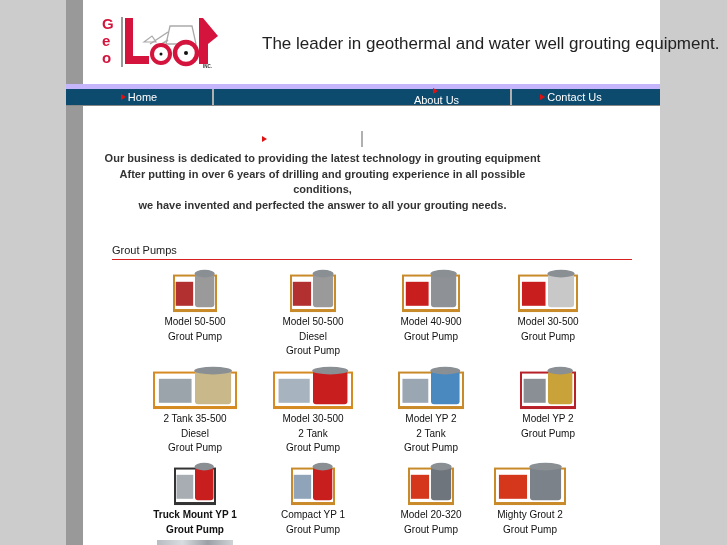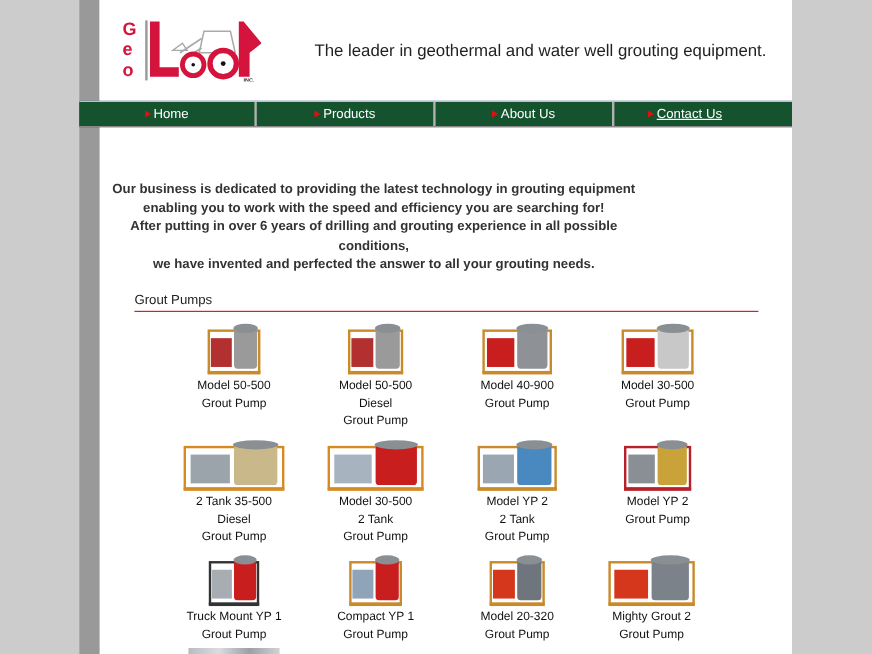--- a/index.html
+++ b/index.html
@@ -14,40 +14,40 @@
     background:#ffffff;
   }
   .left-strip {
     position:absolute; left:0; top:0; width:17px; height:545px;
     background:#999999;
   }
   .header { position:absolute; left:17px; top:0; width:577px; height:84px; background:#fff; }
   .logo { position:absolute; left:17px; top:14px; width:118px; height:54px; }
   .tagline {
     position:absolute; left:179px; top:34px;
-    font-size:14px; color:#222;
+    font-size:17px; color:#222;
     white-space:nowrap;
   }
   .nav {
     position:absolute; left:0; top:84px; width:594px; height:22px;
-    background:#14532d; display:flex;
-    border-top:1px solid #c4b5fd; border-bottom:1px solid #888; box-sizing:border-box;align-items:flex-end;
+    background:#0c4a6e; display:flex;
+    border-top:5px solid #c4b5fd; border-bottom:1px solid #888; box-sizing:border-box;
   }
   .nav-item {
     flex:0 0 auto; height:100%; display:flex; align-items:center; justify-content:center;
     color:#ffffff; font-size:11px; cursor:pointer;
     border-right:2px solid #b0b0b0; box-sizing:border-box;
   }
   .nav-item:last-child { border-right:none; }
   .nav-arrow {
     width:0; height:0; border-top:3.5px solid transparent; border-bottom:3.5px solid transparent;
     border-left:5px solid #e01010; margin-right:2px;
   }
   .intro {
-    position:absolute; left:17px; top:151px; width:457px;
+    position:absolute; left:28px; top:151px; width:457px;
     text-align:center; font-weight:bold; font-size:11px; line-height:15.5px; color:#333;
   }
   .section-title {
     position:absolute; left:46px; top:244px;
     font-size:11px; font-weight:normal; color:#222;
   }
   .section-rule {
     position:absolute; left:46px; top:259px; width:520px; height:1px; background:#d92020;
   }
   .product {
@@ -95,33 +95,32 @@
 
   <div class="nav">
     <div class="nav-item" style="width:148px;margin-left:0;">
       <span class="nav-arrow"></span>
       <span>Home</span>
     </div>
     <div class="nav-item" style="width:149px;margin-top:42px;">
       <span class="nav-arrow"></span>
       <span>Products</span>
     </div>
-    <div class="nav-item" style="width:149px;">
+    <div class="nav-item" style="width:149px;flex-direction:column;">
       <span class="nav-arrow"></span>
       <span>About Us</span>
     </div>
-    <div class="nav-item" style="width:118px;text-decoration:underline;">
+    <div class="nav-item" style="width:118px;">
       <span class="nav-arrow"></span>
       <span>Contact Us</span>
     </div>
   </div>
 
   <div class="intro">
     <div>Our business is dedicated to providing the latest technology in grouting equipment</div>
-    <div>enabling you to work with the speed and efficiency you are searching for!</div>
     <div>After putting in over 6 years of drilling and grouting experience in all possible conditions,</div>
     <div>we have invented and perfected the answer to all your grouting needs.</div>
   </div>
 
   <div class="section-title">Grout Pumps</div>
   <div class="section-rule"></div>
 
   <div id="product-grid">
       <div class="product" style="left: 70px; top: 265px;">
         <div class="img" style="width: 46px; height: 48px;"><svg width="46" height="48" viewBox="0 0 46 48">
@@ -208,21 +207,21 @@
         <div class="img" style="width: 58px; height: 48px;"><svg width="58" height="48" viewBox="0 0 58 48">
             <rect x="2" y="10.56" width="54" height="34.56" fill="none" stroke="#b8202a" stroke-width="2"></rect>
             <rect x="4.64" y="16.799999999999997" width="22.04" height="24" fill="#8a8f96"></rect>
             <rect x="29" y="8.64" width="24.36" height="33.599999999999994" rx="3" fill="#c9a23a"></rect>
             <ellipse cx="41.18" cy="8.64" rx="12.76" ry="3.84" fill="#8a8f94"></ellipse>
             <rect x="1" y="44.160000000000004" width="56" height="2.88" fill="#b8202a"></rect>
           </svg></div>
         <span class="cap">Model YP 2</span>
         <span class="cap">Grout Pump</span>
       </div>
-      <div class="product" style="left: 70px; top: 458px;">
+      <div class="product" style="left: 70px; top: 458px; font-weight: bold;">
         <div class="img" style="width: 44px; height: 48px;"><svg width="44" height="48" viewBox="0 0 44 48">
             <rect x="2" y="10.56" width="40" height="34.56" fill="none" stroke="#333333" stroke-width="2"></rect>
             <rect x="3.52" y="16.799999999999997" width="16.72" height="24" fill="#a7adb3"></rect>
             <rect x="22" y="8.64" width="18.48" height="33.599999999999994" rx="3" fill="#c81e1e"></rect>
             <ellipse cx="31.24" cy="8.64" rx="9.68" ry="3.84" fill="#8a8f94"></ellipse>
             <rect x="1" y="44.160000000000004" width="42" height="2.88" fill="#333333"></rect>
           </svg></div>
         <span class="cap">Truck Mount YP 1</span>
         <span class="cap">Grout Pump</span>
       </div>
@@ -241,21 +240,21 @@
         <div class="img" style="width: 48px; height: 48px;"><svg width="48" height="48" viewBox="0 0 48 48">
             <rect x="2" y="10.56" width="44" height="34.56" fill="none" stroke="#c98a2a" stroke-width="2"></rect>
             <rect x="3.84" y="16.799999999999997" width="18.240000000000002" height="24" fill="#d5371c"></rect>
             <rect x="24" y="8.64" width="20.16" height="33.599999999999994" rx="3" fill="#6f757c"></rect>
             <ellipse cx="34.08" cy="8.64" rx="10.56" ry="3.84" fill="#8a8f94"></ellipse>
             <rect x="1" y="44.160000000000004" width="46" height="2.88" fill="#c98a2a"></rect>
           </svg></div>
         <span class="cap">Model 20-320</span>
         <span class="cap">Grout Pump</span>
       </div>
-      <div class="product" style="left: 418px; top: 458px;">
+      <div class="product" style="left: 405px; top: 458px;">
         <div class="img" style="width: 74px; height: 48px;"><svg width="74" height="48" viewBox="0 0 74 48">
             <rect x="2" y="10.56" width="70" height="34.56" fill="none" stroke="#c98a2a" stroke-width="2"></rect>
             <rect x="5.92" y="16.799999999999997" width="28.12" height="24" fill="#d5371c"></rect>
             <rect x="37" y="8.64" width="31.08" height="33.599999999999994" rx="3" fill="#7c8289"></rect>
             <ellipse cx="52.54" cy="8.64" rx="16.28" ry="3.84" fill="#8a8f94"></ellipse>
             <rect x="1" y="44.160000000000004" width="72" height="2.88" fill="#c98a2a"></rect>
           </svg></div>
         <span class="cap">Mighty Grout 2</span>
         <span class="cap">Grout Pump</span>
       </div>

